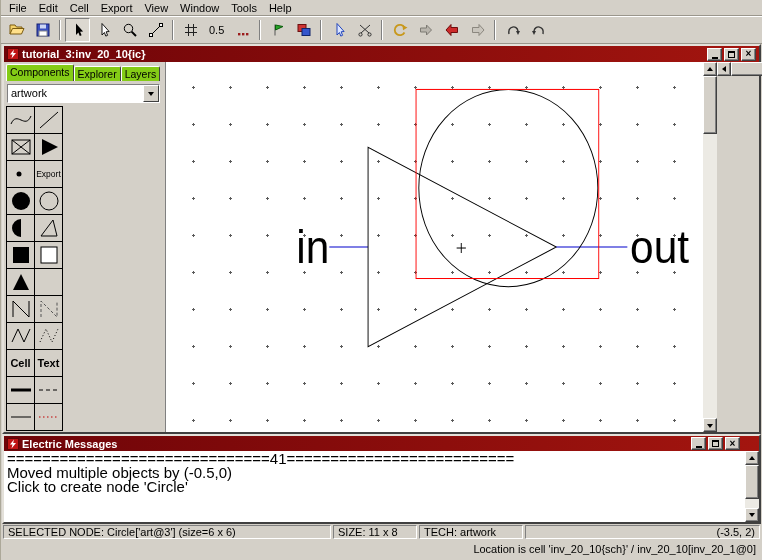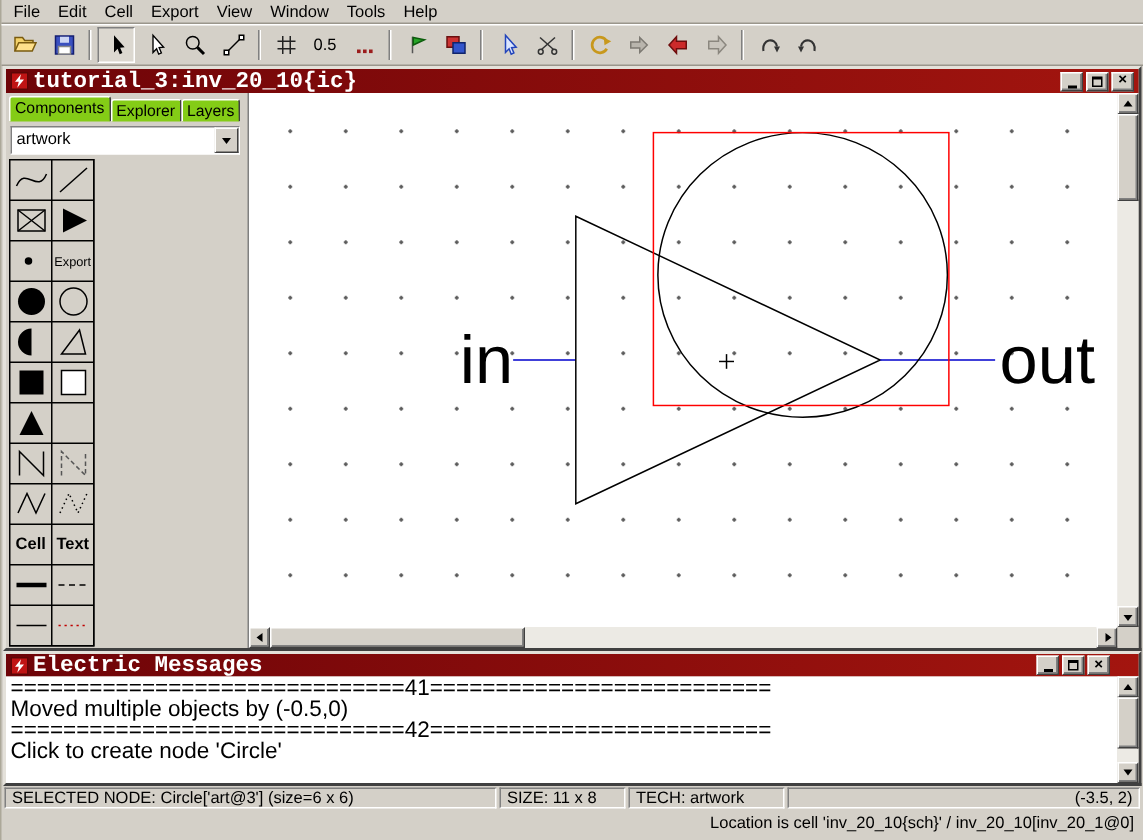--- a/index.html
+++ b/index.html
@@ -15,21 +15,21 @@
   .toolbar { height:28px; display:flex; align-items:center; padding:1px 3px; border-top:1px solid #fff; border-bottom:1px solid #9a968c; gap:1px; }
   .tb { width:25px; height:24px; background:#d4d0c8; border:1px solid #d4d0c8; display:flex; align-items:center; justify-content:center; padding:0; }
   .tb.pressed { border-color:#808080 #fff #fff #808080; background:#dcd8d0; }
   .tsep { width:2px; height:20px; margin:0 3px; border-left:1px solid #808080; border-right:1px solid #fff; }
   .tlabel { padding:0 5px; }
   .spanel { height:14px; border:1px solid; border-color:#808080 #fff #fff #808080; padding:0 4px; display:flex; align-items:center; white-space:nowrap; overflow:hidden; }
 
   
   .editwin { height:398px; margin:0 1px; background:#d4d0c8; border:2px solid; border-color:#e4e1da #404040 #404040 #e4e1da; display:flex; flex-direction:column; }
   .titlebar { height:16px; background:linear-gradient(90deg,#6e0408,#a3150f); display:flex; align-items:center; padding:0 3px; gap:3px; flex:none; }
-  .wtitle { color:#fff; font-weight:bold; font-size:15px; white-space:nowrap;font-family:Liberation Mono, monospace; }
+  .wtitle { color:#fff; font-weight:bold; font-size:11px; white-space:nowrap; }
   .winbtns { margin-left:auto; display:flex; gap:2px; }
   .winbtns.inset { margin-right:16px; }
   .wbtn { width:15px; height:13px; background:#d4d0c8; border:1px solid; border-color:#fff #404040 #404040 #fff; box-shadow:inset -1px -1px 0 #808080; display:flex; align-items:center; justify-content:center; font-size:10px; font-weight:bold; line-height:1; }
   .glyph-min { width:6px; border-bottom:2px solid #000; height:9px; }
   .glyph-max { width:7px; height:7px; border:1px solid #000; border-top-width:2px; }
 
   .editcontent { flex:1; display:flex; min-height:0; }
   .sidepanel { width:162px; background:#d4d0c8; border-right:1px solid #808080; padding:1px; flex:none; }
   .tabs { display:flex; align-items:flex-end; height:18px; padding-left:1px; }
   .tab { font-size:10.5px; padding:1px 3px; background:#84cc16; border:1px solid #404040; border-bottom:none; border-top-color:#fff; border-left-color:#fff; border-radius:2px 2px 0 0; cursor:default; }
@@ -41,21 +41,21 @@
   .tri-down { width:0; height:0; border:3.5px solid transparent; border-top:4.5px solid #000; margin-top:4px; }
   .tri-up { width:0; height:0; border:3.5px solid transparent; border-bottom:4.5px solid #000; margin-bottom:4px; }
   .tri-left { width:0; height:0; border:3.5px solid transparent; border-right:4.5px solid #000; margin-right:4px; }
   .tri-right { width:0; height:0; border:3.5px solid transparent; border-left:4.5px solid #000; margin-left:4px; }
 
   .palette { margin:2px 0 0 1px; display:grid; grid-template-columns:27px 27px; gap:1px; background:#000; border:1px solid #000; width:57px; }
   .pcell { width:27px; height:26px; background:#d4d0c8; display:flex; align-items:center; justify-content:center; overflow:hidden; }
   .pexport { font-size:8.5px; }
   .pbold { font-weight:bold; font-size:11px; }
 
-  .canvascol { flex:1; display:flex; flex-direction:column; min-width:0; }
+  .canvascol { flex:1; display:flex; flex-direction:row; min-width:0; }
   .canvasrow { flex:1; display:flex; min-height:0; }
   .canvas { flex:1; position:relative; background-color:#fff;
             background-image:radial-gradient(#5a5a5a 1px, transparent 1.4px);
             background-size:37px 37px; background-position:9px 7px; }
   .canvas svg { position:absolute; left:0; top:0; width:100%; height:100%; font-family:"Liberation Sans",sans-serif; }
 
   .vscroll { width:14px; background:#eceae4; display:flex; flex-direction:column; flex:none; }
   .sbtn { width:14px; height:14px; flex:none; background:#d4d0c8; border:1px solid; border-color:#fff #404040 #404040 #fff; box-shadow:inset -1px -1px 0 #808080; display:flex; align-items:center; justify-content:center; }
   .hbtn { width:14px; height:14px; flex:none; background:#d4d0c8; border:1px solid; border-color:#fff #404040 #404040 #fff; box-shadow:inset -1px -1px 0 #808080; display:flex; align-items:center; justify-content:center; }
   .strack { flex:1; position:relative; }
@@ -412,21 +412,21 @@
         <span class="wbtn">
             <span class="glyph-min"></span>
           </span>
         <span class="wbtn">
             <span class="glyph-max"></span>
           </span>
         <span class="wbtn">×</span>
       </span>
     </div>
     <div class="msgbody">
-      <div class="msgtext"><div>==============================41==========================</div><div>Moved multiple objects by (-0.5,0)</div><div>==============================42==========================</div><div>Click to create node 'Circle'</div></div>
+      <div class="msgtext"><div>==============================41==========================</div><div>Moved multiple objects by (-0.5,0)</div><div>Click to create node 'Circle'</div></div>
       <div class="vscroll">
         <div class="sbtn">
             <span class="tri-up"></span>
           </div>
         <div class="strack">
             <div class="sthumb v2"></div>
           </div>
         <div class="sbtn">
             <span class="tri-down"></span>
           </div>

